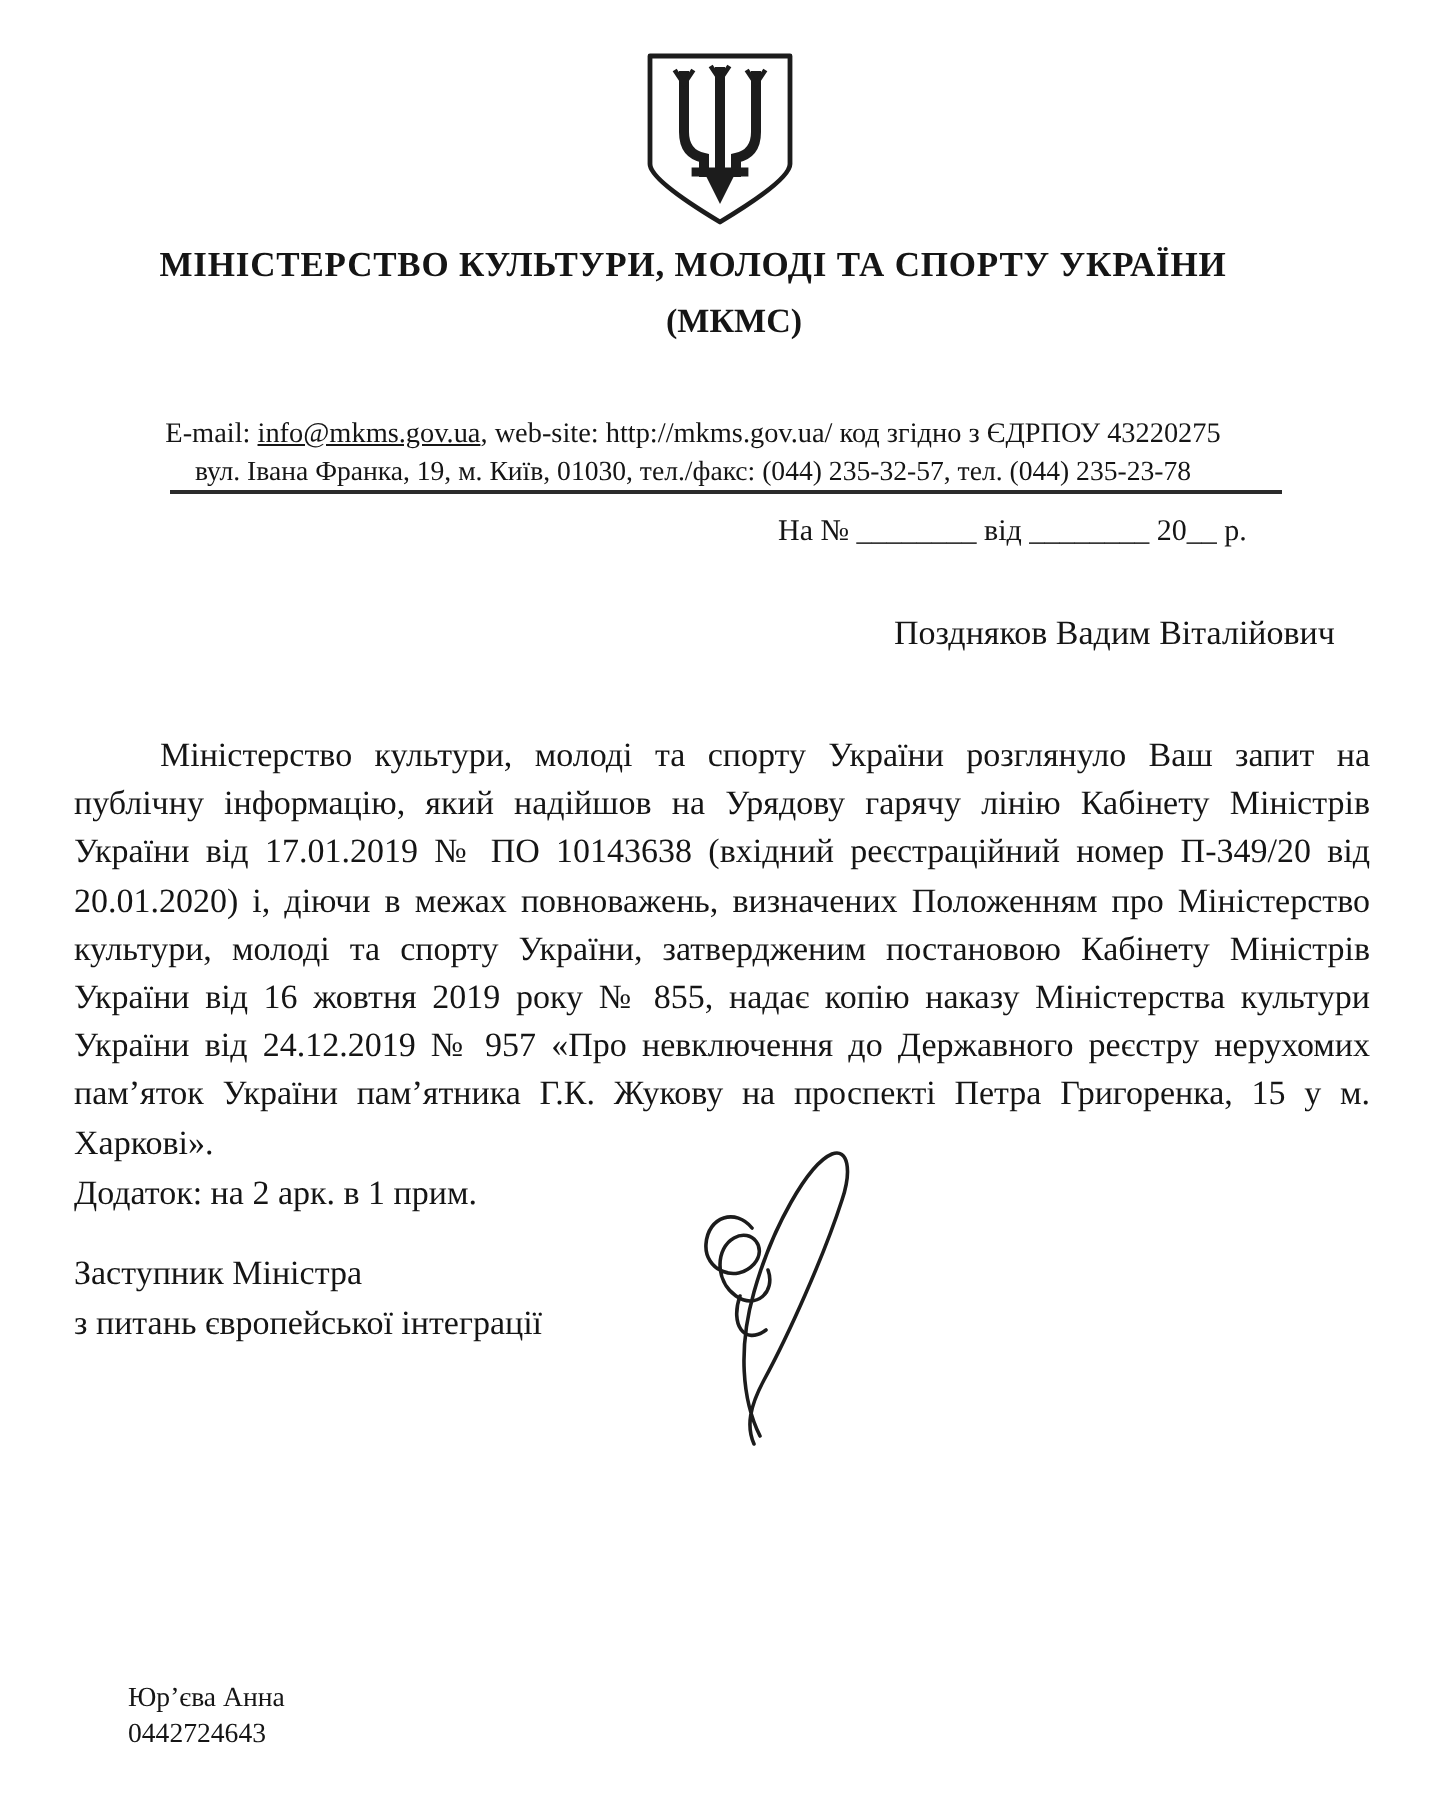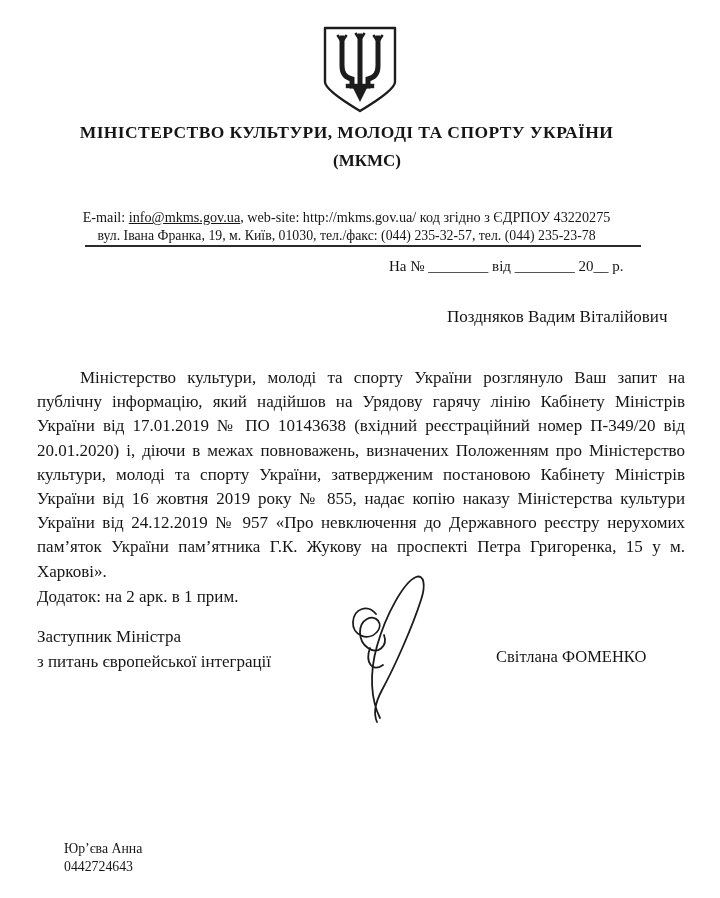--- a/index.html
+++ b/index.html
@@ -145,18 +145,17 @@
       <g stroke="#1c1c1c" stroke-width="1.8" fill="none" stroke-linecap="round">
 
         <path d="M50,146 C41,128 39,102 47,74 C56,42 74,10 86,5 C94,2 96,13 91,28 C82,56 64,96 52,118 C45,131 43,141 47,150"></path>
 
         <path d="M46,42 C38,32 24,36 23,50 C22,63 38,70 47,60 C54,52 46,42 37,47 C28,52 27,68 38,76 C48,83 58,74 54,63"></path>
         <path d="M40,76 C35,90 42,101 53,93"></path>
       </g>
     </svg>
   </div>
 
-  <div class="abs signatory-name">Світлана ФОМЕНКО</div>
 
   <div class="abs executor-name">Юр’єва Анна</div>
   <div class="abs executor-phone">0442724643</div>
 
 </div>
 
 </body></html>

